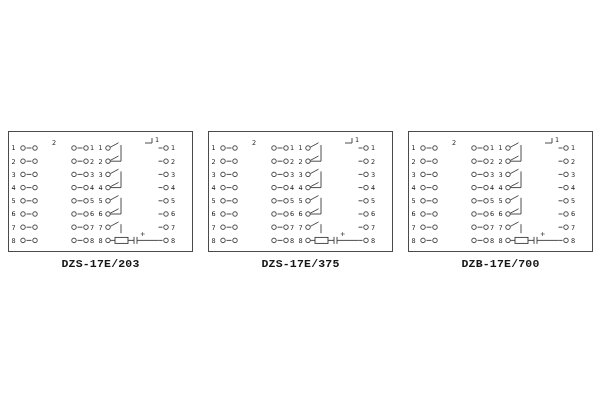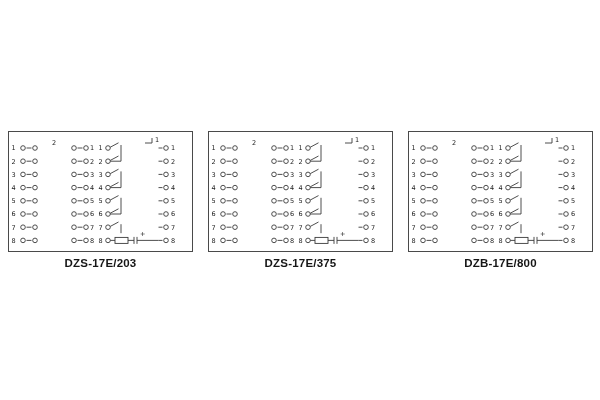--- a/index.html
+++ b/index.html
@@ -5,21 +5,21 @@
   html,body{margin:0;padding:0;}
   body{
     width:600px;height:400px;background:#ffffff;position:relative;overflow:hidden;
     font-family:"DejaVu Sans","Liberation Sans",sans-serif;
   }
   .diagram-row{position:absolute;left:8px;top:131px;display:flex;gap:15px;}
   .panel{margin:0;width:185px;display:flex;flex-direction:column;align-items:center;}
   .schematic{width:185px;height:121px;}
   figcaption{
     font-size:11.5px;font-weight:600;color:#161616;margin-top:5px;letter-spacing:.2px;
-    font-family:Liberation Sans, sans-serif;
+    font-family:Liberation Mono, monospace;
   }
 </style>
 </head>
 <body>
 
 <div class="diagram-row">
   <figure class="panel">
     <div class="schematic"><svg viewBox="0 0 185 121" width="185" height="121">
           <rect x="0.5" y="0.5" width="184" height="120" fill="none" stroke="#4a4a4a" stroke-width="1"></rect>
           <text x="44" y="14" font-size="6.5" fill="#1a1a1a" font-family="DejaVu Sans, Liberation Sans, sans-serif">2</text>
@@ -415,15 +415,15 @@
           <line x1="113" y1="83" x2="102.3" y2="83" stroke="#3a3a3a" stroke-width="0.9"></line>
           <line x1="113" y1="93.19999999999999" x2="113" y2="102.19999999999999" stroke="#3a3a3a" stroke-width="0.9"></line>
           <line x1="102.3" y1="109.39999999999999" x2="107" y2="109.39999999999999" stroke="#3a3a3a" stroke-width="0.9"></line>
           <rect x="107" y="106.39999999999999" width="13" height="6" fill="#fff" stroke="#3a3a3a" stroke-width="0.9"></rect>
           <line x1="120" y1="109.39999999999999" x2="126" y2="109.39999999999999" stroke="#3a3a3a" stroke-width="0.9"></line>
           <line x1="126" y1="105.89999999999999" x2="126" y2="112.89999999999999" stroke="#3a3a3a" stroke-width="0.9"></line>
           <line x1="129" y1="105.89999999999999" x2="129" y2="112.89999999999999" stroke="#3a3a3a" stroke-width="0.9"></line>
           <line x1="129" y1="109.39999999999999" x2="150.5" y2="109.39999999999999" stroke="#3a3a3a" stroke-width="0.9"></line>
           <text x="132" y="105.39999999999999" font-size="6.5" fill="#1a1a1a" font-family="DejaVu Sans, Liberation Sans, sans-serif">+</text>
         </svg></div>
-    <figcaption>DZB-17E/800</figcaption>
+    <figcaption>DZB-17E/700</figcaption>
   </figure>
 </div>
 
 </body></html>

